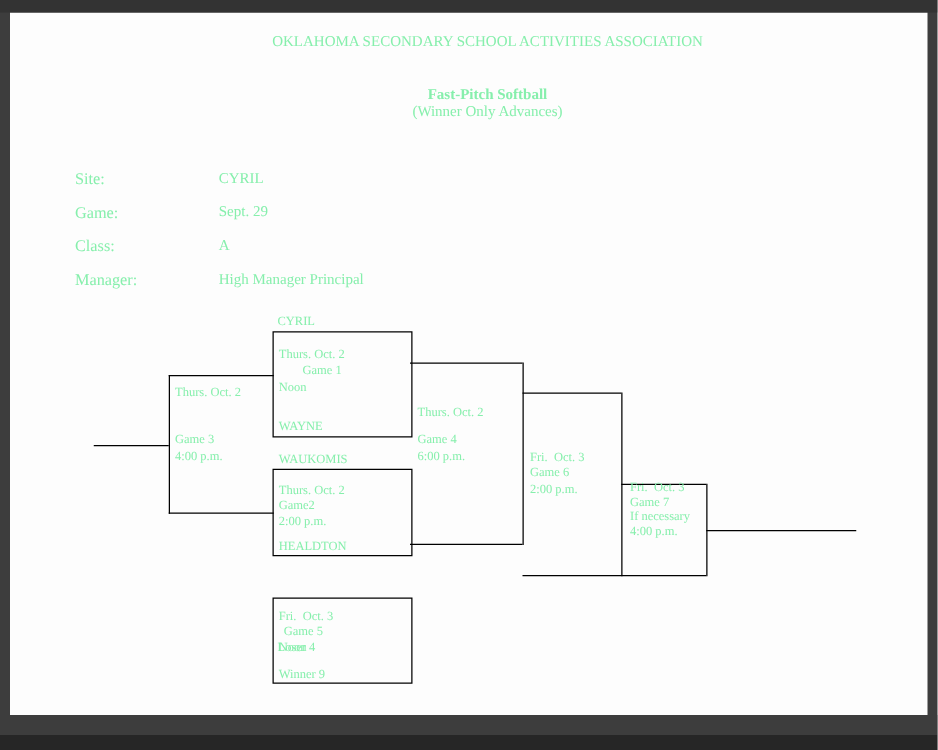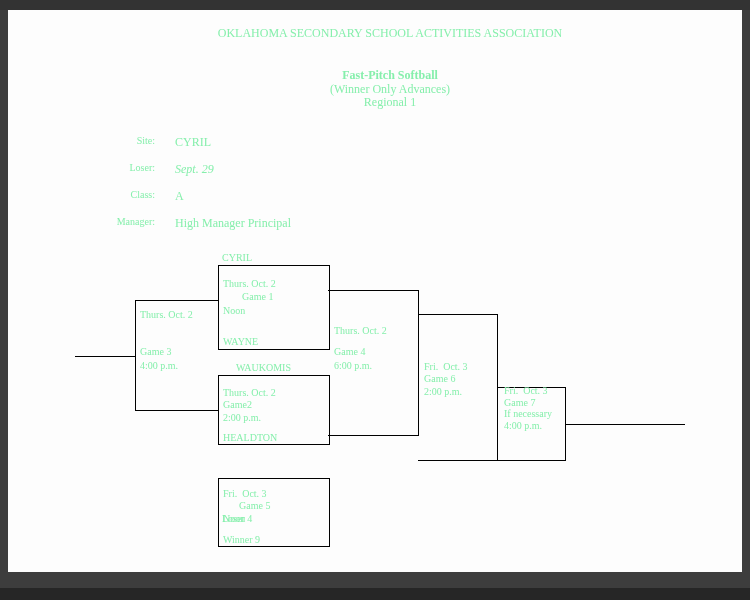--- a/index.html
+++ b/index.html
@@ -15,21 +15,21 @@
     position:absolute;left:8px;top:10px;width:734px;height:562px;
     background:#fdfdfd;
   }
   .bar-top{position:absolute;left:0;top:0;width:750px;height:10px;background:#333;}
   .bar-bottom{position:absolute;left:0;top:572px;width:750px;height:16px;background:#3d3d3d;}
   .bar-bottom2{position:absolute;left:0;top:588px;width:750px;height:12px;background:#262626;}
 
   .hdr{position:absolute;left:40px;width:700px;text-align:center;font-size:12px;white-space:pre;}
   .bold{font-weight:bold;}
 
-  .info-label{position:absolute;left:60px;width:95px;text-align:right;font-size:10px;}
+  .info-label{position:absolute;left:60px;width:95px;text-align:left;font-size:13px;}
   .info-value{position:absolute;left:175px;font-size:12px;}
 
   .txt{position:absolute;font-size:10px;white-space:pre;line-height:11px;}
 
   .gbox{position:absolute;border:1px solid #000;background:transparent;}
   .gbox .txt{position:absolute;}
 
   .hline{position:absolute;height:1px;background:#000;}
   .vline{position:absolute;width:1px;background:#000;}
 </style>
@@ -38,26 +38,25 @@
 
 <div class="stage">
   <div class="page"></div>
   <div class="bar-top"></div>
   <div class="bar-bottom"></div>
   <div class="bar-bottom2"></div>
 
   <div class="hdr" style="top:26px;">OKLAHOMA SECONDARY SCHOOL ACTIVITIES ASSOCIATION</div>
   <div class="hdr bold" style="top:68px;">Fast-Pitch Softball</div>
   <div class="hdr" style="top:82px;">(Winner Only Advances)</div>
-  <div class="hdr" style="top:95px;">Regional 1</div>
 
   <div class="info-label" style="top:135px;">Site:</div>
   <div class="info-value" style="top:135px;">CYRIL</div>
-  <div class="info-label" style="top:162px;">Loser:</div>
-  <div class="info-value" style="top:162px;font-style:italic;">Sept. 29</div>
+  <div class="info-label" style="top:162px;">Game:</div>
+  <div class="info-value" style="top:162px;">Sept. 29</div>
   <div class="info-label" style="top:189px;">Class:</div>
   <div class="info-value" style="top:189px;">A</div>
   <div class="info-label" style="top:216px;">Manager:</div>
   <div class="info-value" style="top:216px;">High Manager Principal</div>
 
   <div class="hline" style="left:75px;top:356px;width:60px;"></div>
   <div class="vline" style="left:135px;top:300px;height:111px;"></div>
   <div class="hline" style="left:135px;top:300px;width:84px;"></div>
   <div class="hline" style="left:135px;top:410px;width:84px;"></div>
 
@@ -74,32 +73,32 @@
   <div class="hline" style="left:565px;top:424px;width:120px;"></div>
 
   <div class="txt" style="left:222px;top:252px;">CYRIL</div>
   <div class="gbox" style="left:218px;top:265px;width:110px;height:83px;">
     <div class="txt" style="left:4px;top:12px;">Thurs. Oct. 2</div>
     <div class="txt" style="left:12px;top:25px;margin-left:11px;">Game 1</div>
     <div class="txt" style="left:4px;top:39px;">Noon</div>
     <div class="txt" style="left:4px;bottom:2px;">WAYNE</div>
   </div>
 
-  <div class="txt" style="left:236px;top:362px;">WAUKOMIS</div>
+  <div class="txt" style="left:223px;top:362px;">WAUKOMIS</div>
   <div class="gbox" style="left:218px;top:375px;width:110px;height:68px;">
     <div class="txt" style="left:4px;top:11px;">Thurs. Oct. 2</div>
     <div class="txt" style="left:4px;top:23px;">Game2</div>
     <div class="txt" style="left:4px;top:36px;">2:00 p.m.</div>
     <div class="txt" style="left:4px;bottom:1px;">HEALDTON</div>
   </div>
 
   <div class="txt" style="left:222px;top:465px;margin-top:48px;">Loser 4</div>
   <div class="gbox" style="left:218px;top:478px;width:110px;height:67px;">
     <div class="txt" style="left:4px;top:9px;">Fri.  Oct. 3</div>
-    <div class="txt" style="left:20px;top:21px;">Game 5</div>
+    <div class="txt" style="left:8px;top:21px;">Game 5</div>
     <div class="txt" style="left:4px;top:34px;">Noon</div>
     <div class="txt" style="left:4px;bottom:1px;">Winner 9</div>
   </div>
 
   <div class="txt" style="left:140px;top:309px;">Thurs. Oct. 2</div>
   <div class="txt" style="left:140px;top:346px;">Game 3</div>
   <div class="txt" style="left:140px;top:360px;">4:00 p.m.</div>
 
   <div class="txt" style="left:334px;top:325px;">Thurs. Oct. 2</div>
   <div class="txt" style="left:334px;top:346px;">Game 4</div>

